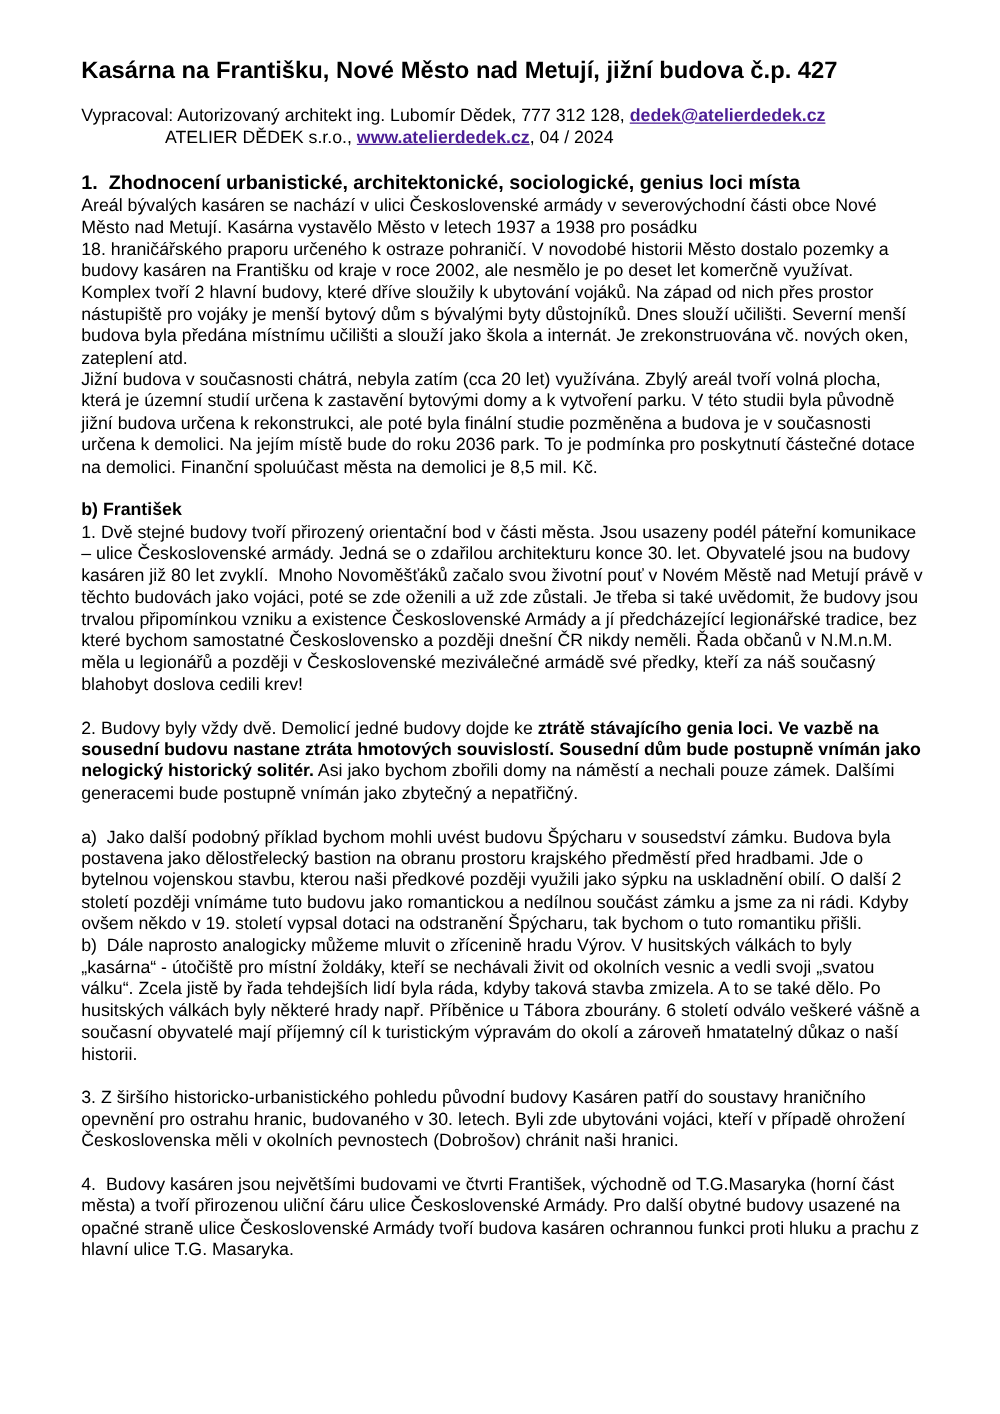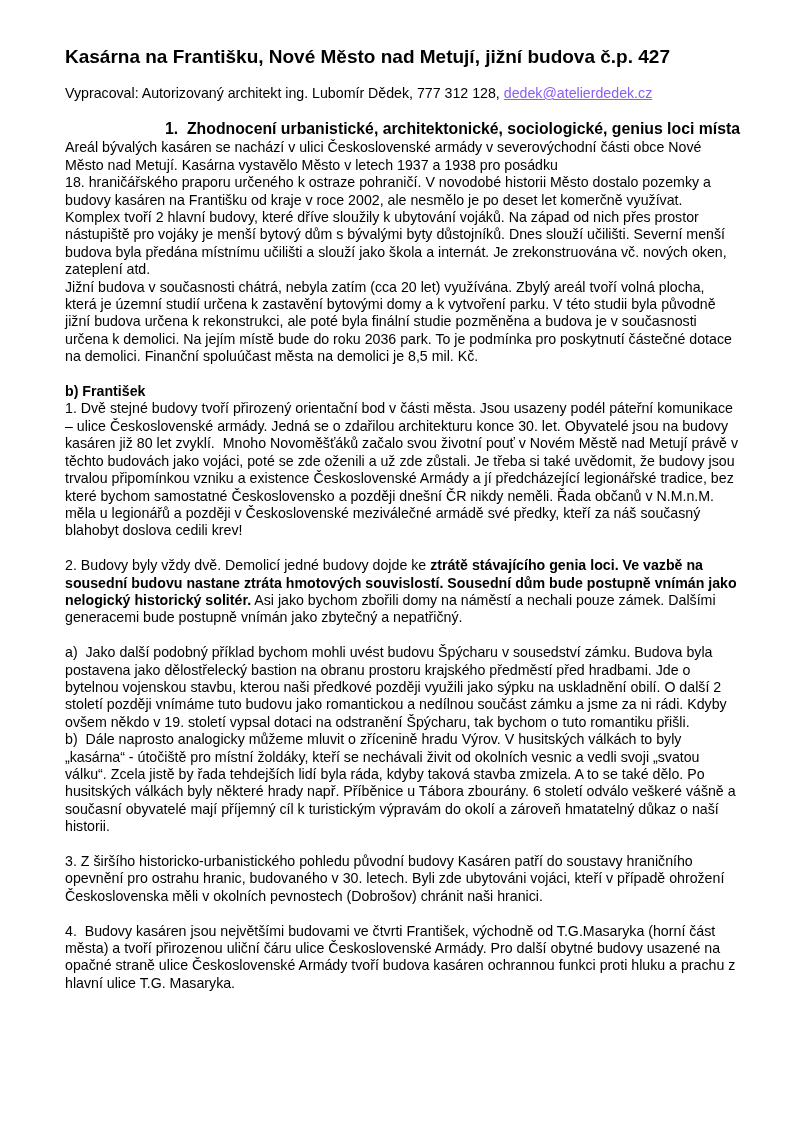--- a/index.html
+++ b/index.html
@@ -34,43 +34,44 @@
     font-weight: bold;
     white-space: pre-wrap;
   }
   p {
     margin: 0;
     white-space: pre-wrap;
   }
   .author-line1 { margin-top: 17px; }
   .author-line2 { padding-left: 67px; }
   a.doc-link {
-    color: #8b5cf6;
+    color: #4c1d95;
     text-decoration: underline;
     cursor: pointer;
+    font-weight: bold;
   }
   .section-heading {
     margin: 17px 0 0 0;
     font-size: 15.8px;
     line-height: 20px;
     font-weight: bold;
     white-space: pre-wrap;
-    text-align: right;
   }
   .bold { font-weight: bold; }
   .gap { margin-top: 17.4px; }
 </style>
 </head>
 <body>
 
 <div class="page">
 
   <h1 class="doc-title">Kasárna na Františku, Nové Město nad Metují, jižní budova č.p. 427</h1>
 
   <p class="author-line1"><span>Vypracoval: Autorizovaný architekt ing. Lubomír Dědek, 777 312 128, </span><a class="doc-link" href="#">dedek@atelierdedek.cz</a></p>
+  <p class="author-line2"><span>ATELIER DĚDEK s.r.o., </span><a class="doc-link" href="#">www.atelierdedek.cz</a><span>, 04 / 2024</span></p>
 
   <h3 class="section-heading">1.  Zhodnocení urbanistické, architektonické, sociologické, genius loci místa</h3>
 
   <p>Areál bývalých kasáren se nachází v ulici Československé armády v severovýchodní části obce Nové Město nad Metují. Kasárna vystavělo Město v letech 1937 a 1938 pro posádku
 18. hraničářského praporu určeného k ostraze pohraničí. V novodobé historii Město dostalo pozemky a budovy kasáren na Františku od kraje v roce 2002, ale nesmělo je po deset let komerčně využívat.</p>
   <p>Komplex tvoří 2 hlavní budovy, které dříve sloužily k ubytování vojáků. Na západ od nich přes prostor nástupiště pro vojáky je menší bytový dům s bývalými byty důstojníků. Dnes slouží učilišti. Severní menší budova byla předána místnímu učilišti a slouží jako škola a internát. Je zrekonstruována vč. nových oken, zateplení atd.</p>
   <p>Jižní budova v současnosti chátrá, nebyla zatím (cca 20 let) využívána. Zbylý areál tvoří volná plocha, která je územní studií určena k zastavění bytovými domy a k vytvoření parku. V této studii byla původně jižní budova určena k rekonstrukci, ale poté byla finální studie pozměněna a budova je v současnosti určena k demolici. Na jejím místě bude do roku 2036 park. To je podmínka pro poskytnutí částečné dotace na demolici. Finanční spoluúčast města na demolici je 8,5 mil. Kč.</p>
 
   <p class="bold gap">b) František</p>
   <p>1. Dvě stejné budovy tvoří přirozený orientační bod v části města. Jsou usazeny podél páteřní komunikace – ulice Československé armády. Jedná se o zdařilou architekturu konce 30. let. Obyvatelé jsou na budovy kasáren již 80 let zvyklí.  Mnoho Novoměšťáků začalo svou životní pouť v Novém Městě nad Metují právě v těchto budovách jako vojáci, poté se zde oženili a už zde zůstali. Je třeba si také uvědomit, že budovy jsou trvalou připomínkou vzniku a existence Československé Armády a jí předcházející legionářské tradice, bez které bychom samostatné Československo a později dnešní ČR nikdy neměli. Řada občanů v N.M.n.M. měla u legionářů a později v Československé meziválečné armádě své předky, kteří za náš současný blahobyt doslova cedili krev!</p>

